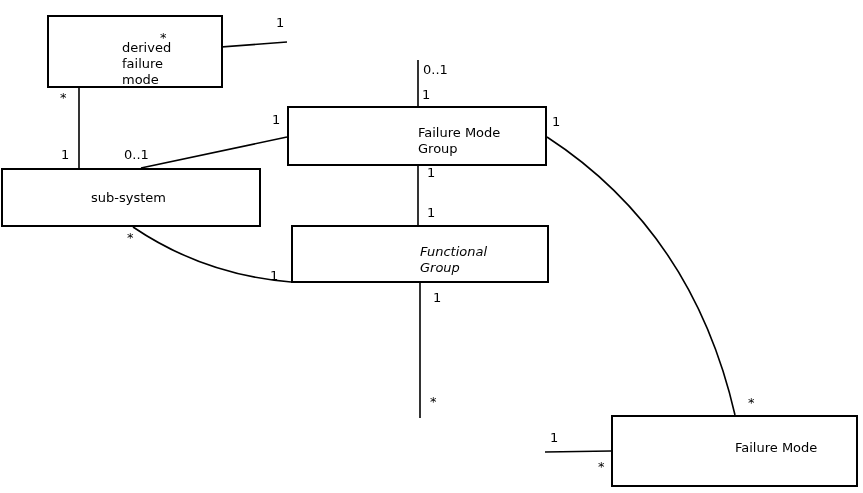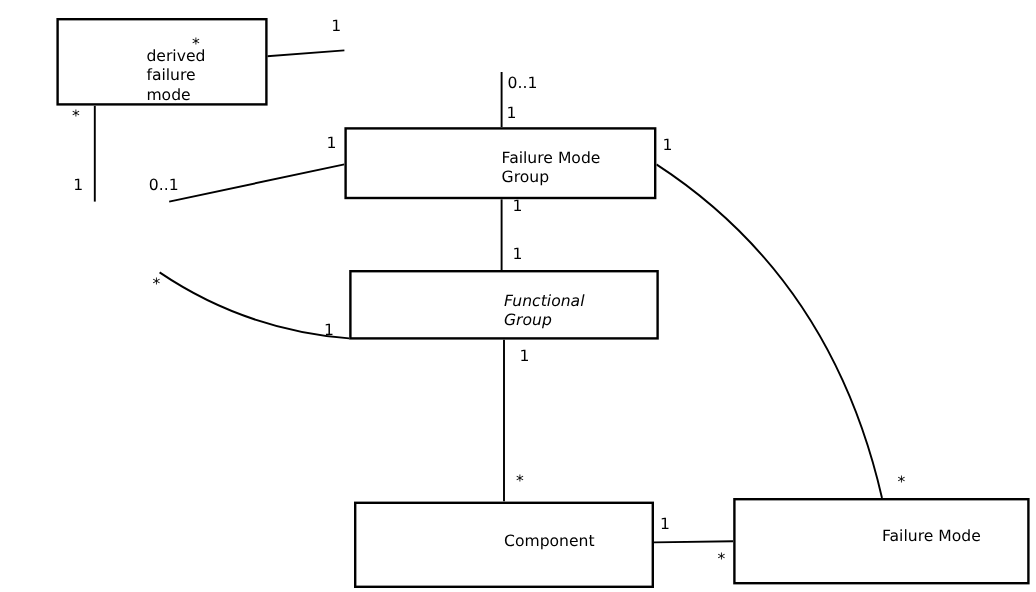--- a/index.html
+++ b/index.html
@@ -59,29 +59,29 @@
 failure
 mode</span>
   </div>
 
 
   <div class="node" style="left:287px;top:106px;width:260px;height:60px;">
     <span class="node-label" style="left:129px;top:17px;">Failure Mode
 Group</span>
   </div>
 
+  <div class="node" style="left:1px;top:168px;width:260px;height:59px;">
+    <span class="node-label" style="left:88px;top:20px;">sub-system</span>
+  </div>
 
   <div class="node" style="left:291px;top:225px;width:258px;height:58px;font-style:italic;">
     <span class="node-label" style="left:127px;top:17px;">Functional
 Group</span>
   </div>
 
-  <div class="node" style="left:295px;top:418px;width:250px;height:72px;">
-    <span class="node-label" style="left:123px;top:24px;">Component</span>
-  </div>
 
   <div class="node" style="left:611px;top:415px;width:247px;height:72px;">
     <span class="node-label" style="left:122px;top:23px;">Failure Mode</span>
   </div>
 
   <span class="mult" style="left:276px;top:16px;">1</span>
   <span class="mult" style="left:160px;top:31px;">*</span>
 
   <span class="mult" style="left:423px;top:63px;">0..1</span>
   <span class="mult" style="left:422px;top:88px;">1</span>

